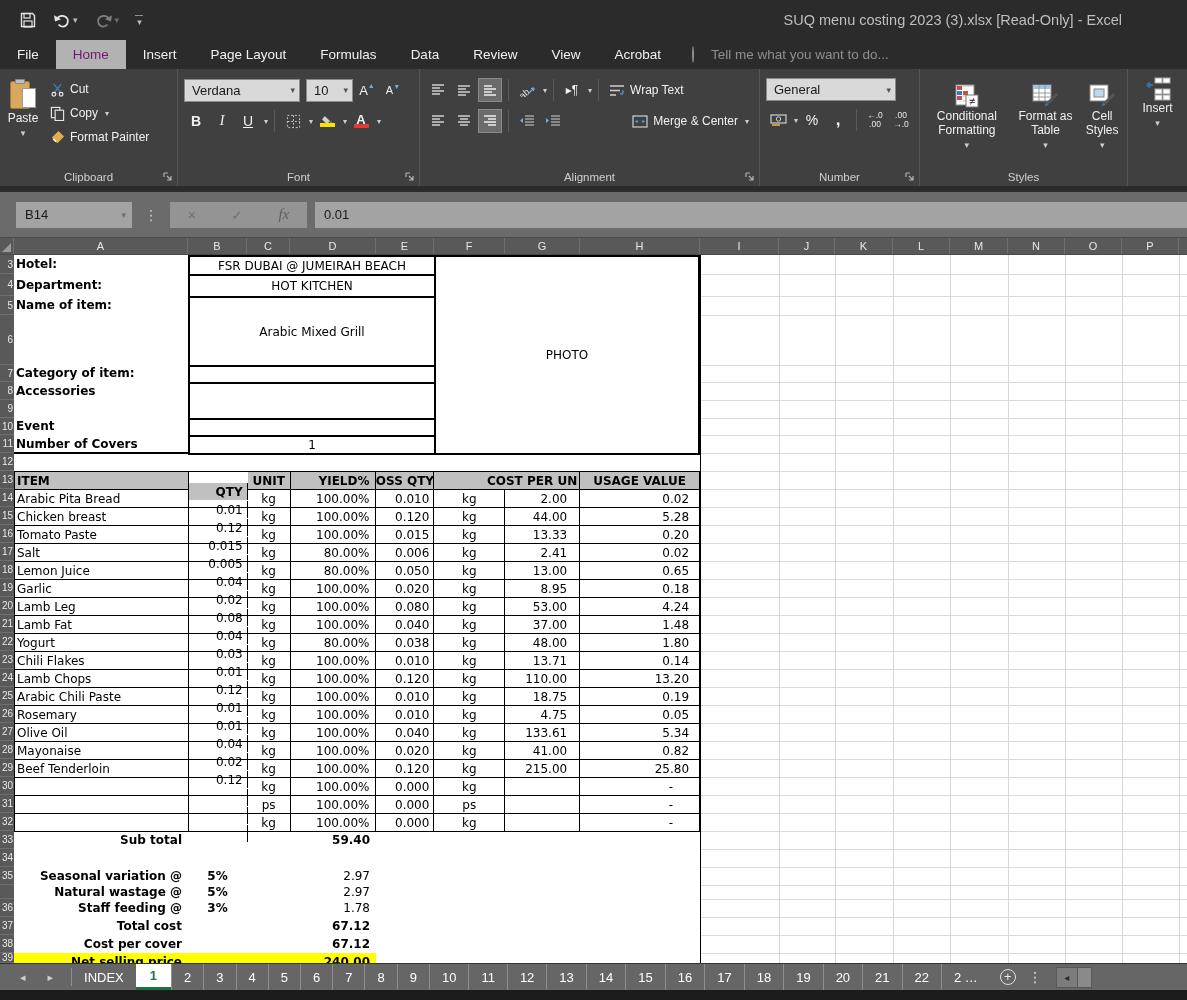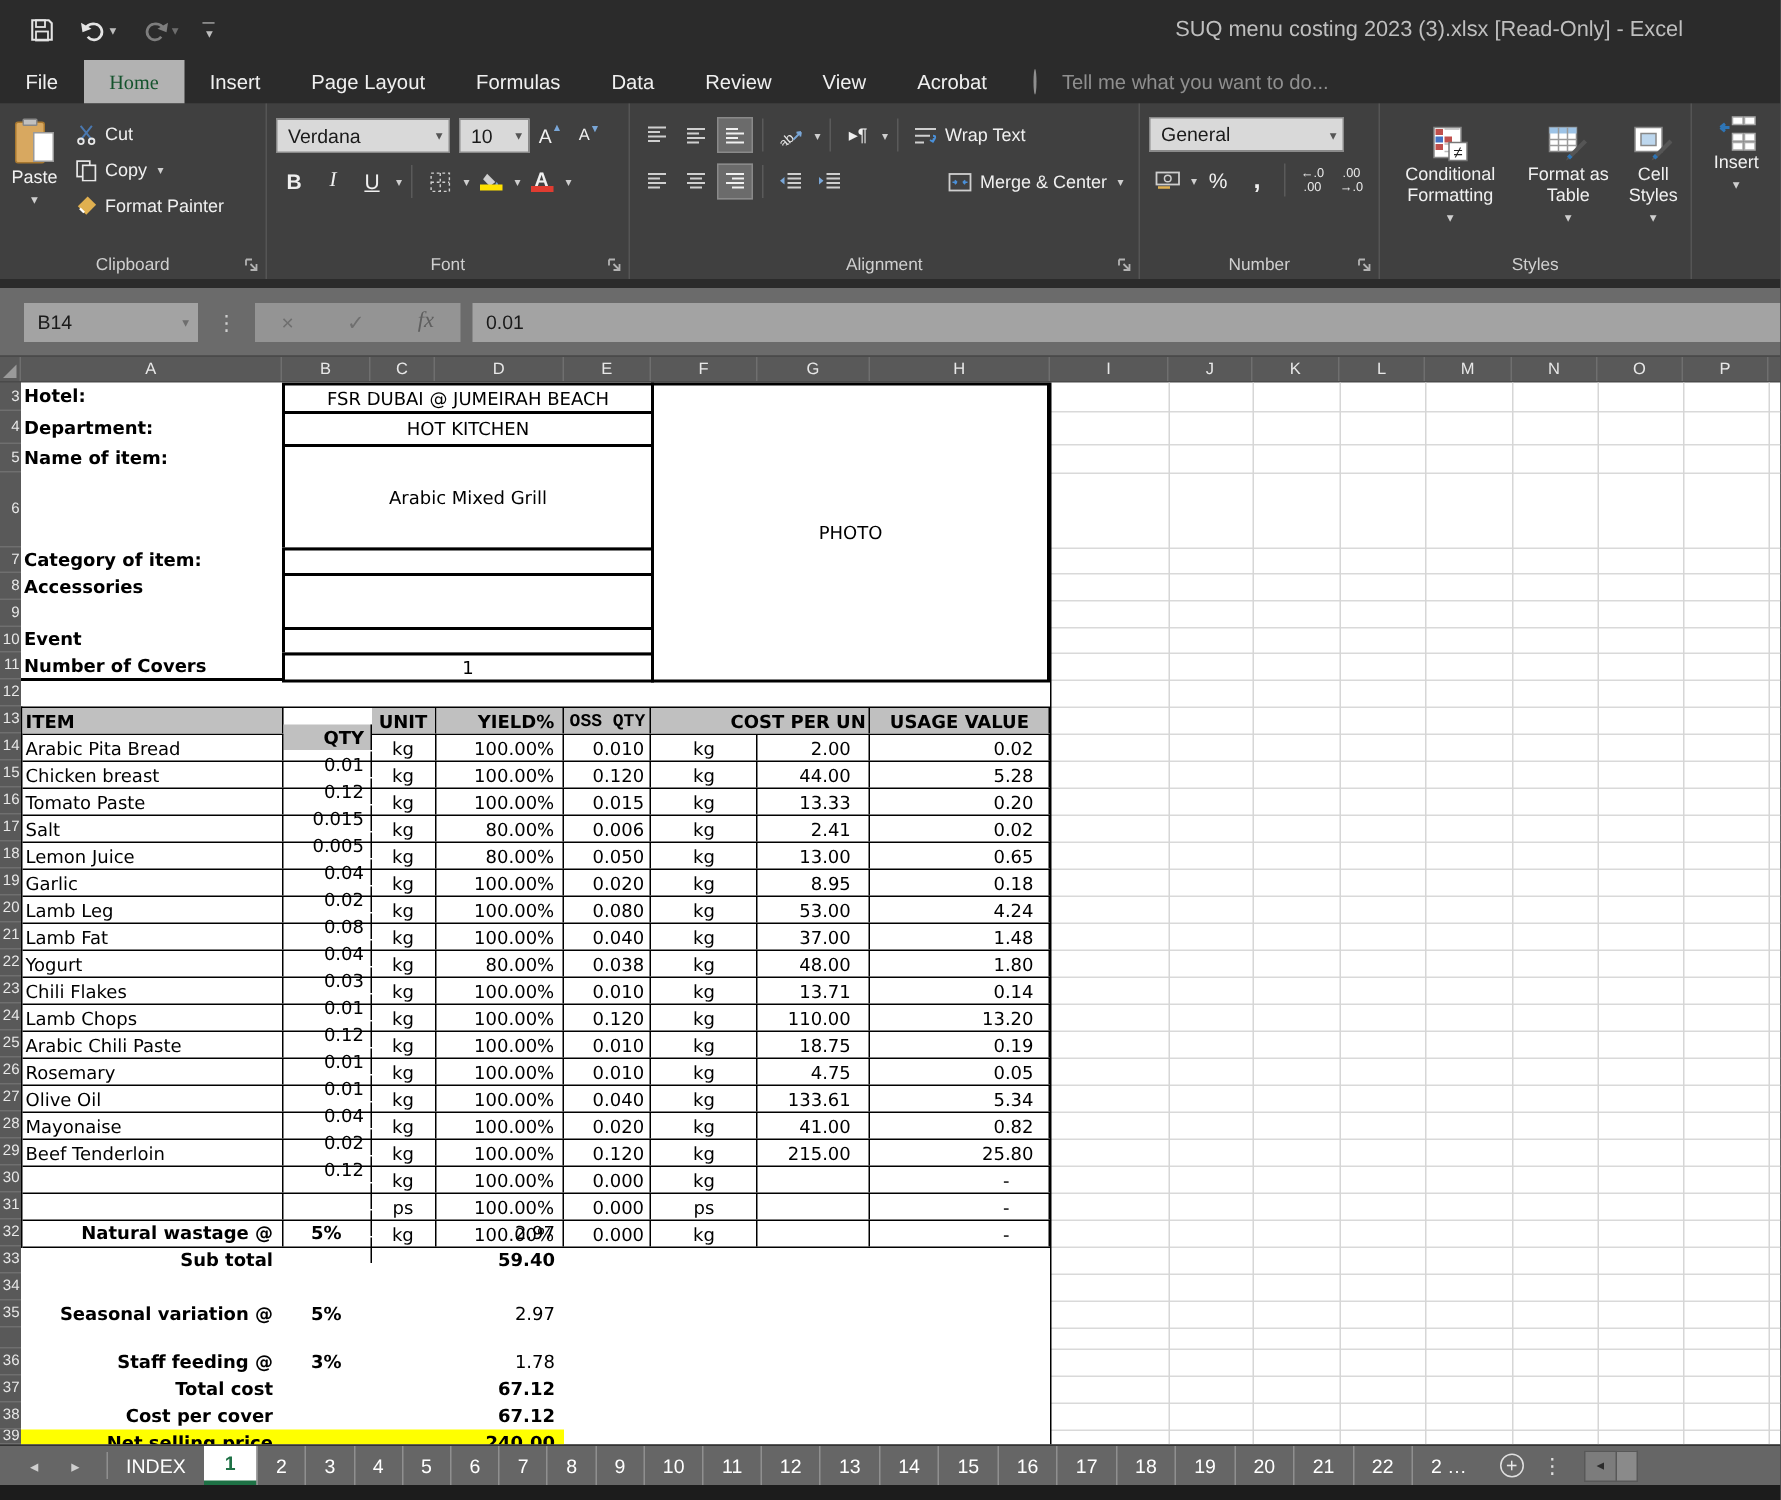--- a/index.html
+++ b/index.html
@@ -11,21 +11,21 @@
   .qat{display:flex;align-items:center;gap:4px;padding-left:14px;}
   .qbtn{display:flex;align-items:center;justify-content:center;height:26px;padding:0 6px;color:#e4e4e4;}
   .qbtn svg{display:block;}
   .qcaret{font-size:9px;color:#bdbdbd;margin-left:1px;}
   .dim{opacity:.45;}
   .titletext{position:absolute;right:65px;top:0;height:40px;display:flex;align-items:center;
              font-size:14.5px;color:#bfbfbf;white-space:nowrap;}
   
   .tabrow{position:absolute;left:0;top:40px;width:100%;height:29px;background:#2b2b2b;display:flex;align-items:stretch;font-size:13.5px;}
   .mtab{display:flex;align-items:center;padding:0 17px;color:#f0f0f0;cursor:default;white-space:nowrap;}
-  .mtab.active{background:#b2b2b2;color:#14532d;font-family:Liberation Serif, serif;}
+  .mtab.active{background:#b2b2b2;color:#701a75;}
   .tellme{display:flex;align-items:center;gap:8px;color:#8f8f8f;padding-left:14px;}
   .bulb{width:11px;height:15px;position:relative;}
   .bulb .g{width:10px;height:10px;border:1.5px solid #8f8f8f;border-radius:50%;}
   .bulb .s{width:5px;height:2px;border-top:1.5px solid #8f8f8f;margin:1px auto 0;}
   
   .ribbon{position:absolute;left:0;top:69px;width:100%;height:117px;background:#404040;display:flex;}
   .grp{position:relative;height:100%;border-right:1px solid #555;flex:none;}
   .grp:last-child{border-right:none;}
   .grp-label{position:absolute;left:0;right:0;bottom:3px;text-align:center;font-size:11.5px;color:#cfcfcf;}
   .launcher{position:absolute;right:4px;bottom:4px;opacity:.8;}
@@ -82,21 +82,21 @@
   .trow.hd>div{background:#c0c0c0;font-weight:bold;}
   .c0{width:174px;padding-left:2px;}
   .c1{width:59px;justify-content:flex-end;padding-right:4px;margin-top:11px;}
   .c2{width:43px;justify-content:center;}
   .c3{width:86px;justify-content:flex-end;padding-right:6px;}
   .c4{width:58px;justify-content:flex-end;padding-right:4px;}
   .c5{width:71px;justify-content:center;}
   .c6{width:75px;justify-content:flex-end;padding-right:12px;}
   .c7{width:120px;justify-content:flex-end;padding-right:10px;}
   .c7.dash{padding-right:26px;}
-  .h4c{justify-content:center !important;padding-right:0 !important;font-family:Liberation Mono, monospace;}
+  .h4c{justify-content:center !important;padding-right:0 !important;}
   .m56{width:146px;justify-content:flex-end;padding-right:2px;}
   .h7c{justify-content:center !important;padding-right:0 !important;}
   
   .srow{position:absolute;left:0;width:420px;height:18px;overflow:hidden;}
   .srow .sl{position:absolute;left:0;top:0;width:174px;height:18px;line-height:18px;text-align:right;padding-right:6px;font-weight:bold;white-space:nowrap;}
   .srow .sp{position:absolute;left:174px;top:0;width:59px;height:18px;line-height:18px;text-align:center;font-weight:bold;}
   .srow .sv{position:absolute;left:276px;top:0;width:86px;height:18px;line-height:18px;text-align:right;padding-right:6px;}
   .srow.hl{background:#ffff00;width:362px;}
   .underA{position:absolute;left:0;top:197px;width:174px;height:2px;background:#000;}
   
@@ -803,21 +803,21 @@
             <div class="c6"></div>
             <div class="c7 dash">-</div>
           </div>
         </div>
       <div id="summary">
           <div class="srow" style="top: 576px;">
             <div class="sl">Sub total</div>
             <div class="sp"></div>
             <div class="sv" style="font-weight: bold;">59.40</div>
           </div>
-          <div class="srow" style="top: 558px;">
+          <div class="srow" style="top: 628px;">
             <div class="sl">Natural wastage @</div>
             <div class="sp">5%</div>
             <div class="sv">2.97</div>
           </div>
           <div class="srow" style="top: 612px;">
             <div class="sl">Seasonal variation @</div>
             <div class="sp">5%</div>
             <div class="sv">2.97</div>
           </div>
           <div class="srow" style="top: 644px;">

